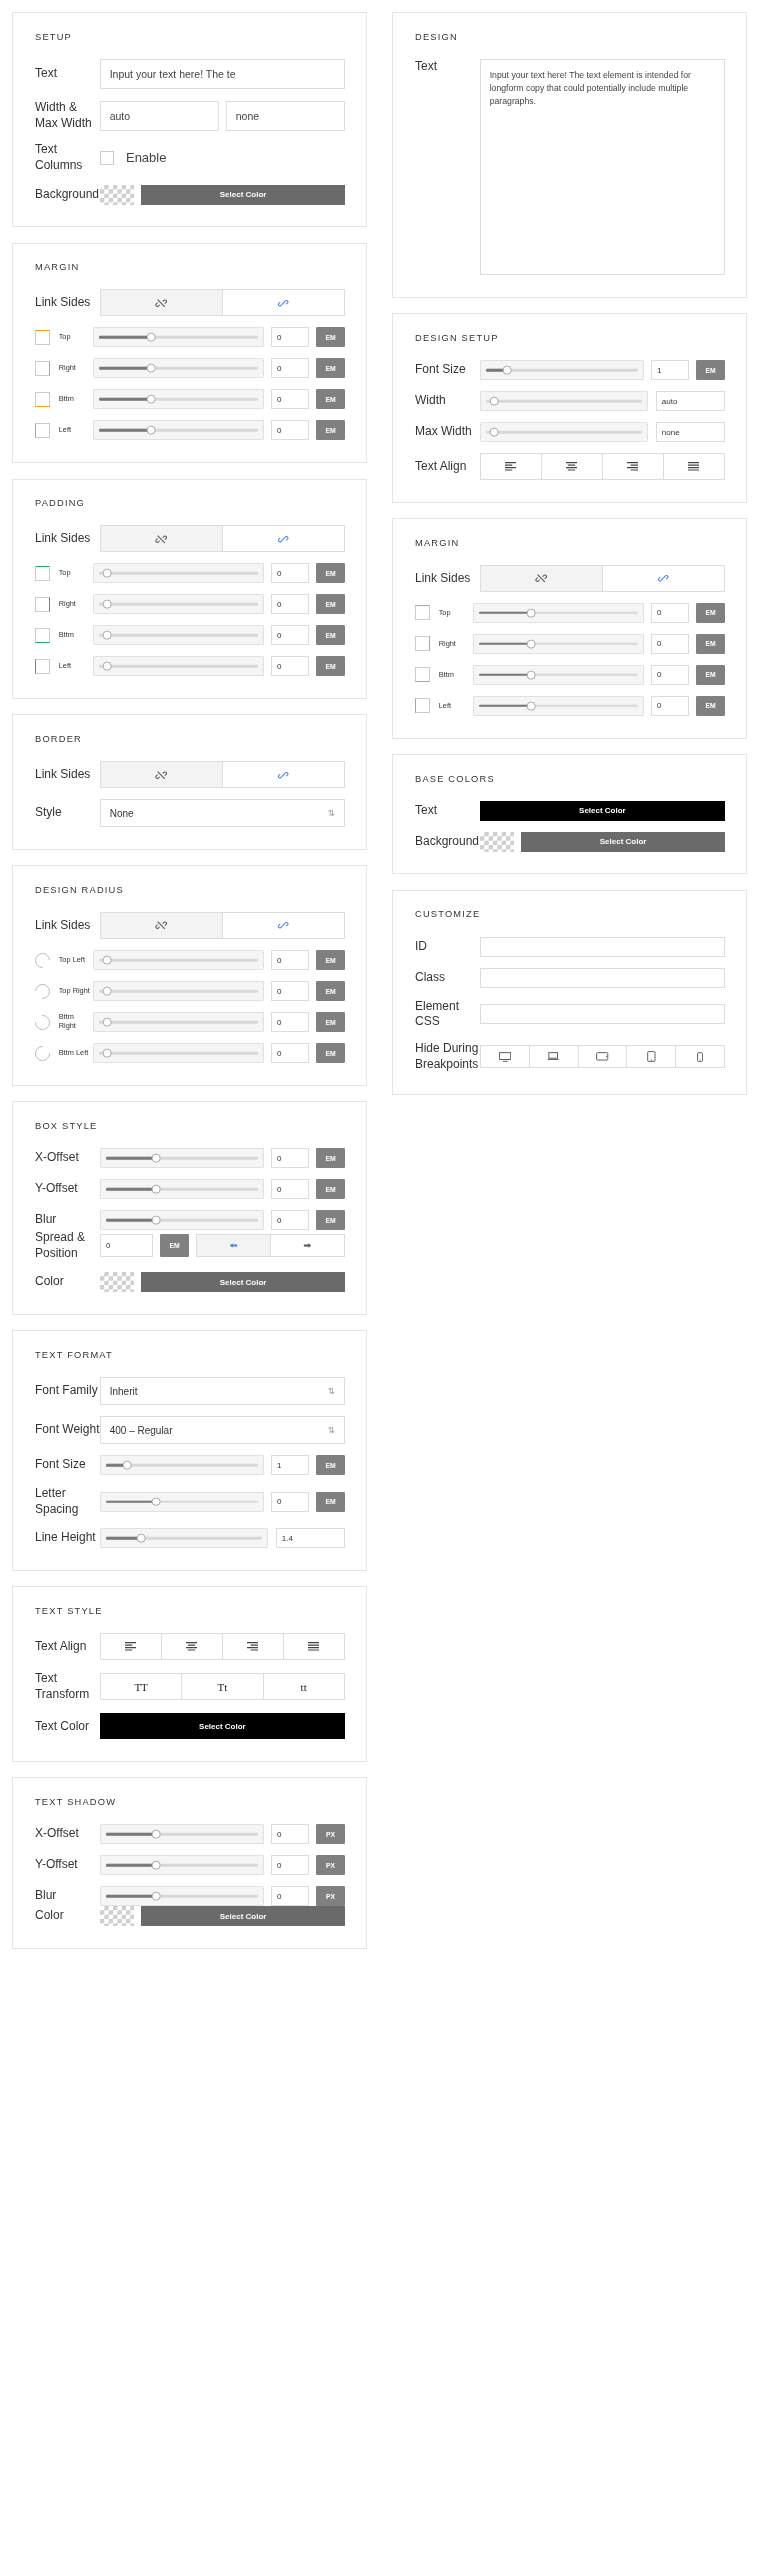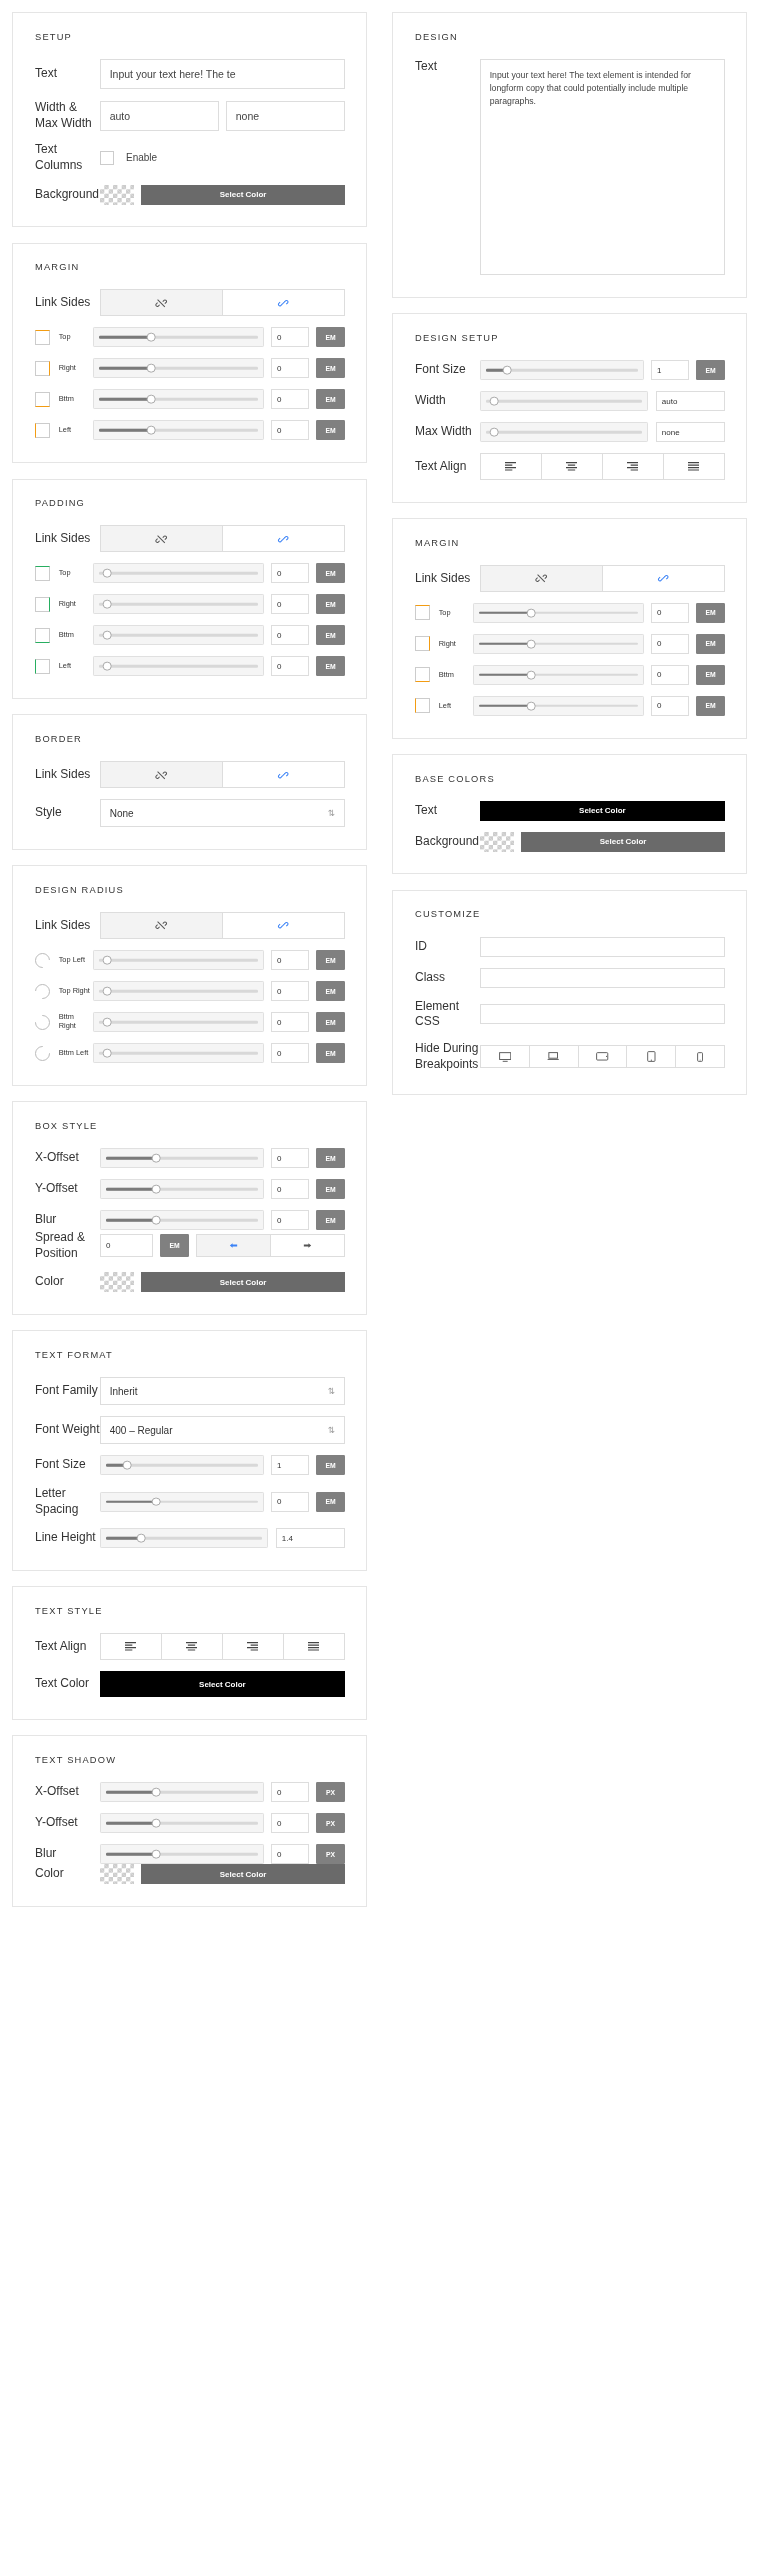--- a/index.html
+++ b/index.html
@@ -10,21 +10,21 @@
 .panel-title{font-size:9.3px;font-weight:400;letter-spacing:1.2px;color:#333;margin-bottom:17.3px}
 .row{display:flex;align-items:center;margin-bottom:11px}
 .row:last-child{margin-bottom:0}
 .lbl{width:65px;font-size:12px;color:#333;line-height:1.3;flex-shrink:0}
 .ctrl{flex:1;display:flex;align-items:center;gap:7.4px}
 .bigin{width:100%;height:30px;border:0.6px solid #ddd;padding:0 8.7px;font-size:10.5px;color:#444}
 .tarea{width:100%;height:216px;border:0.6px solid #ddd;padding:8.7px;font-size:8.7px;color:#444;line-height:1.5;resize:none}
 .dual{display:flex;gap:7.4px}
 .dual .bigin{flex:1}
 .chk{width:13.6px;height:13.6px;border:0.6px solid #ccc;background:#fff;flex-shrink:0}
-.chklbl{font-size:10px;color:#444;margin-left:5px}
+.chklbl{font-size:13px;color:#444;margin-left:5px}
 .checker{width:34px;height:20px;background-image:linear-gradient(45deg,#ccc 25%,transparent 25%,transparent 75%,#ccc 75%),linear-gradient(45deg,#ccc 25%,transparent 25%,transparent 75%,#ccc 75%);background-size:8.7px 8.7px;background-position:0 0,4.3px 4.3px;flex-shrink:0}
 .selclr{flex:1;height:20px;display:flex;align-items:center;justify-content:center;font-size:8px;font-weight:600}
 .selclr.dark{background:#6a6a6a;color:#fff}
 .selclr.black{background:#000;color:#fff}
 .seg{display:flex;border:0.6px solid #ddd;flex:1;height:27px}
 .seg>div{flex:1;display:flex;align-items:center;justify-content:center;border-right:0.6px solid #ddd;cursor:pointer}
 .seg>div:last-child{border-right:none}
 .seg>div.active{background:#f3f3f3}
 .sideico{width:15px;height:15px;border:1.2px solid #ccc;flex-shrink:0;margin-right:8.7px;display:inline-block}
 .sideico.t{border-top-color:var(--c)}
@@ -471,20 +471,28 @@
               </svg>
             </div>
       <div>
               <svg width="11" height="8.7" viewBox="0 0 18 14">
                 <path stroke="#444" stroke-width="2" d="M0 1h18M0 5h18M0 9h18M0 13h18"></path>
               </svg>
             </div>
     </div>
   </div>
   <div class="row">
+    <div class="lbl">Text Transform</div>
+    <div class="btngrp">
+      <div style="font-family:Georgia,serif;font-size:11px">TT</div>
+      <div style="font-family:Georgia,serif;font-size:11px">Tt</div>
+      <div style="font-family:Georgia,serif;font-size:11px">tt</div>
+    </div>
+  </div>
+  <div class="row">
     <div class="lbl">Text Color</div>
     <div class="ctrl">
       <div class="selclr black" style="height:26px">Select Color</div>
     </div>
   </div>
 </div>
 
 <div class="panel">
   <div class="panel-title">TEXT SHADOW</div>
   <div id="tshadow-rows">

